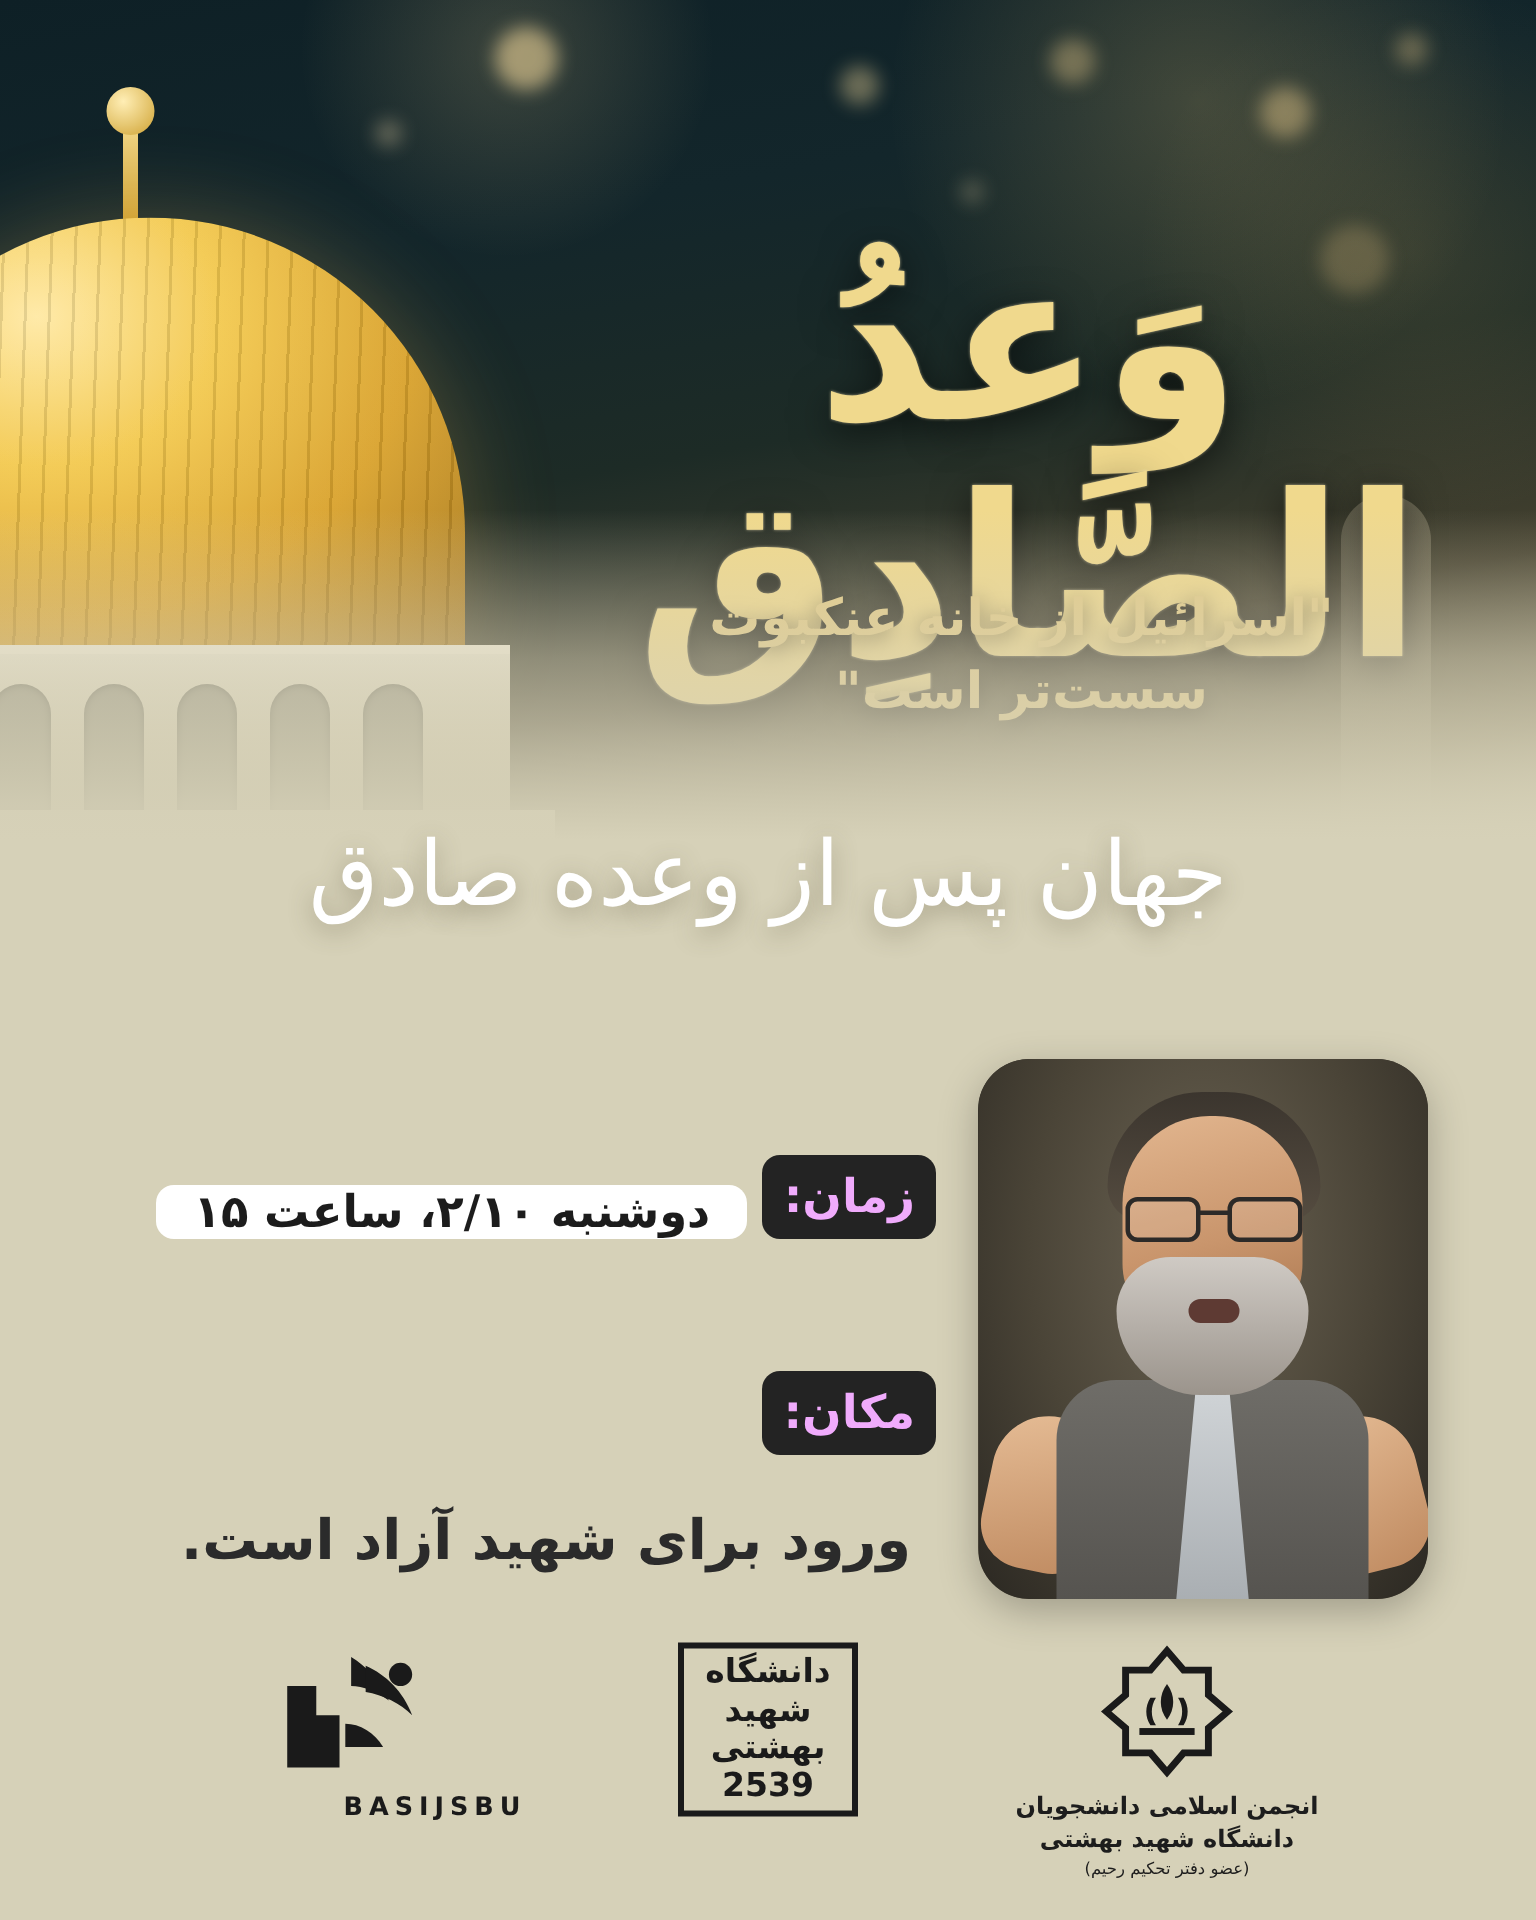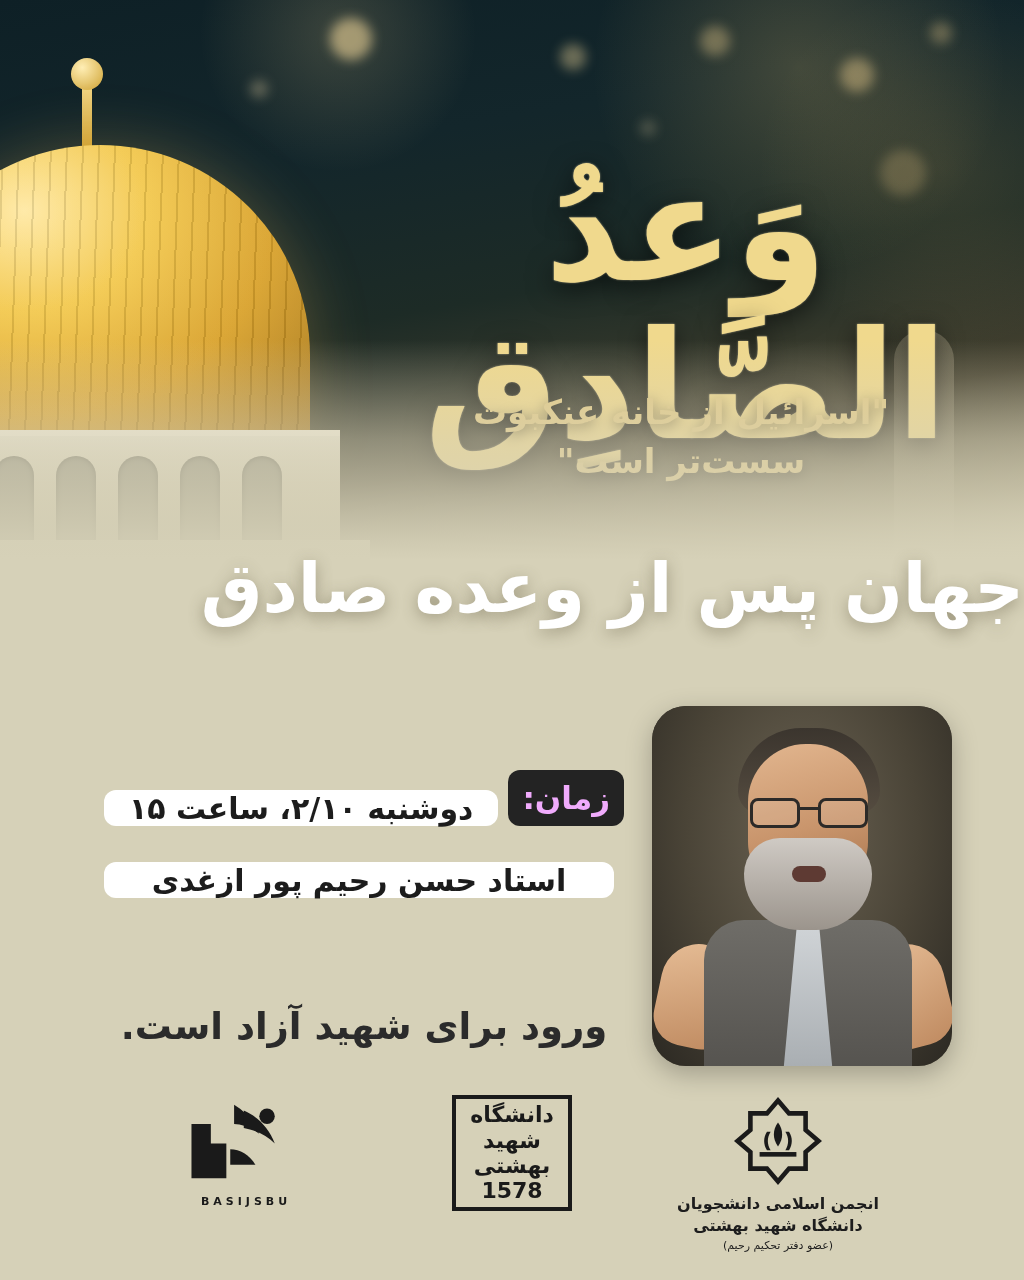--- a/index.html
+++ b/index.html
@@ -133,23 +133,24 @@
     font-weight: bold;
     direction: rtl;
     text-shadow: 0 3px 14px rgba(0,0,0,0.6);
   }
 
   
   .main-title {
     position: absolute;
     left: 0; top: 548px;
     width: 1024px;
+    text-align: center;
     color: #ffffff;
-    font-size: 69px;
-    font-weight: bold;
+    font-size: 60px;
+    font-weight: normal;
     direction: rtl;
     text-shadow: 0 4px 16px rgba(90,85,60,0.45);
     letter-spacing: -1px;
   }
 
   
   .portrait {
     position: absolute;
     right: 72px; top: 706px;
     width: 300px; height: 360px;
@@ -329,25 +330,26 @@
     color: #1a1a1a;
     font-size: 22px;
     font-weight: bold;
     line-height: 1.15;
     direction: rtl;
     text-align: center;
     box-sizing: border-box;
     padding: 4px;
   }
   .basij-caption {
-    font-size: 11px;
+    font-size: 17px;
     letter-spacing: 4px;
     font-weight: bold;
     color: #1a1a1a;
     margin-top: 8px;
+    text-align: right;
   }
 </style>
 </head>
 <body>
 
 <div class="poster">
 
   <div class="hero">
     <div class="bokeh b1"></div>
     <div class="bokeh b2"></div>
@@ -398,23 +400,23 @@
       <div class="p-lens r"></div>
     </div>
   </div>
 
   <div class="info-list">
     <div class="info-row">
       <div class="info-label">زمان:</div>
       <div class="info-value">دوشنبه ۲/۱۰، ساعت ۱۵</div>
     </div>
     <div class="info-row">
-      <div class="info-value">استاد حسن رحیم پور ازغدی</div>
     </div>
     <div class="info-row">
+      <div class="info-label">مکان:</div>
     </div>
   </div>
 
   <div class="free-entry">ورود برای شهید آزاد است.</div>
 
   <div class="footer">
 
     <div class="logo-block">
       <div class="mark">
         <svg viewBox="0 0 100 100" width="92" height="92" aria-hidden="true">
@@ -427,21 +429,21 @@
           </g>
         </svg>
       </div>
       <div class="mark-caption">
         <span>انجمن اسلامی دانشجویان دانشگاه شهید بهشتی</span>
         <span class="small">(عضو دفتر تحکیم رحیم)</span>
       </div>
     </div>
 
     <div class="logo-block">
-      <div class="sbu-stamp">دانشگاه شهید بهشتی 1578</div>
+      <div class="sbu-stamp">دانشگاه شهید بهشتی 2539</div>
     </div>
 
     <div class="logo-block">
       <div class="mark">
         <svg viewBox="0 0 110 95" width="110" height="92" aria-hidden="true">
           <g fill="#1a1a1a">
             <path d="M8 86 L8 30 L28 30 L28 50 L44 50 L44 86 Z"></path>
             <path d="M52 10 C62 16 72 26 78 40 C70 34 60 30 52 30 Z"></path>
             <path d="M62 16 C76 22 88 34 94 50 C86 42 74 36 62 34 Z"></path>
             <circle cx="86" cy="22" r="8"></circle>

